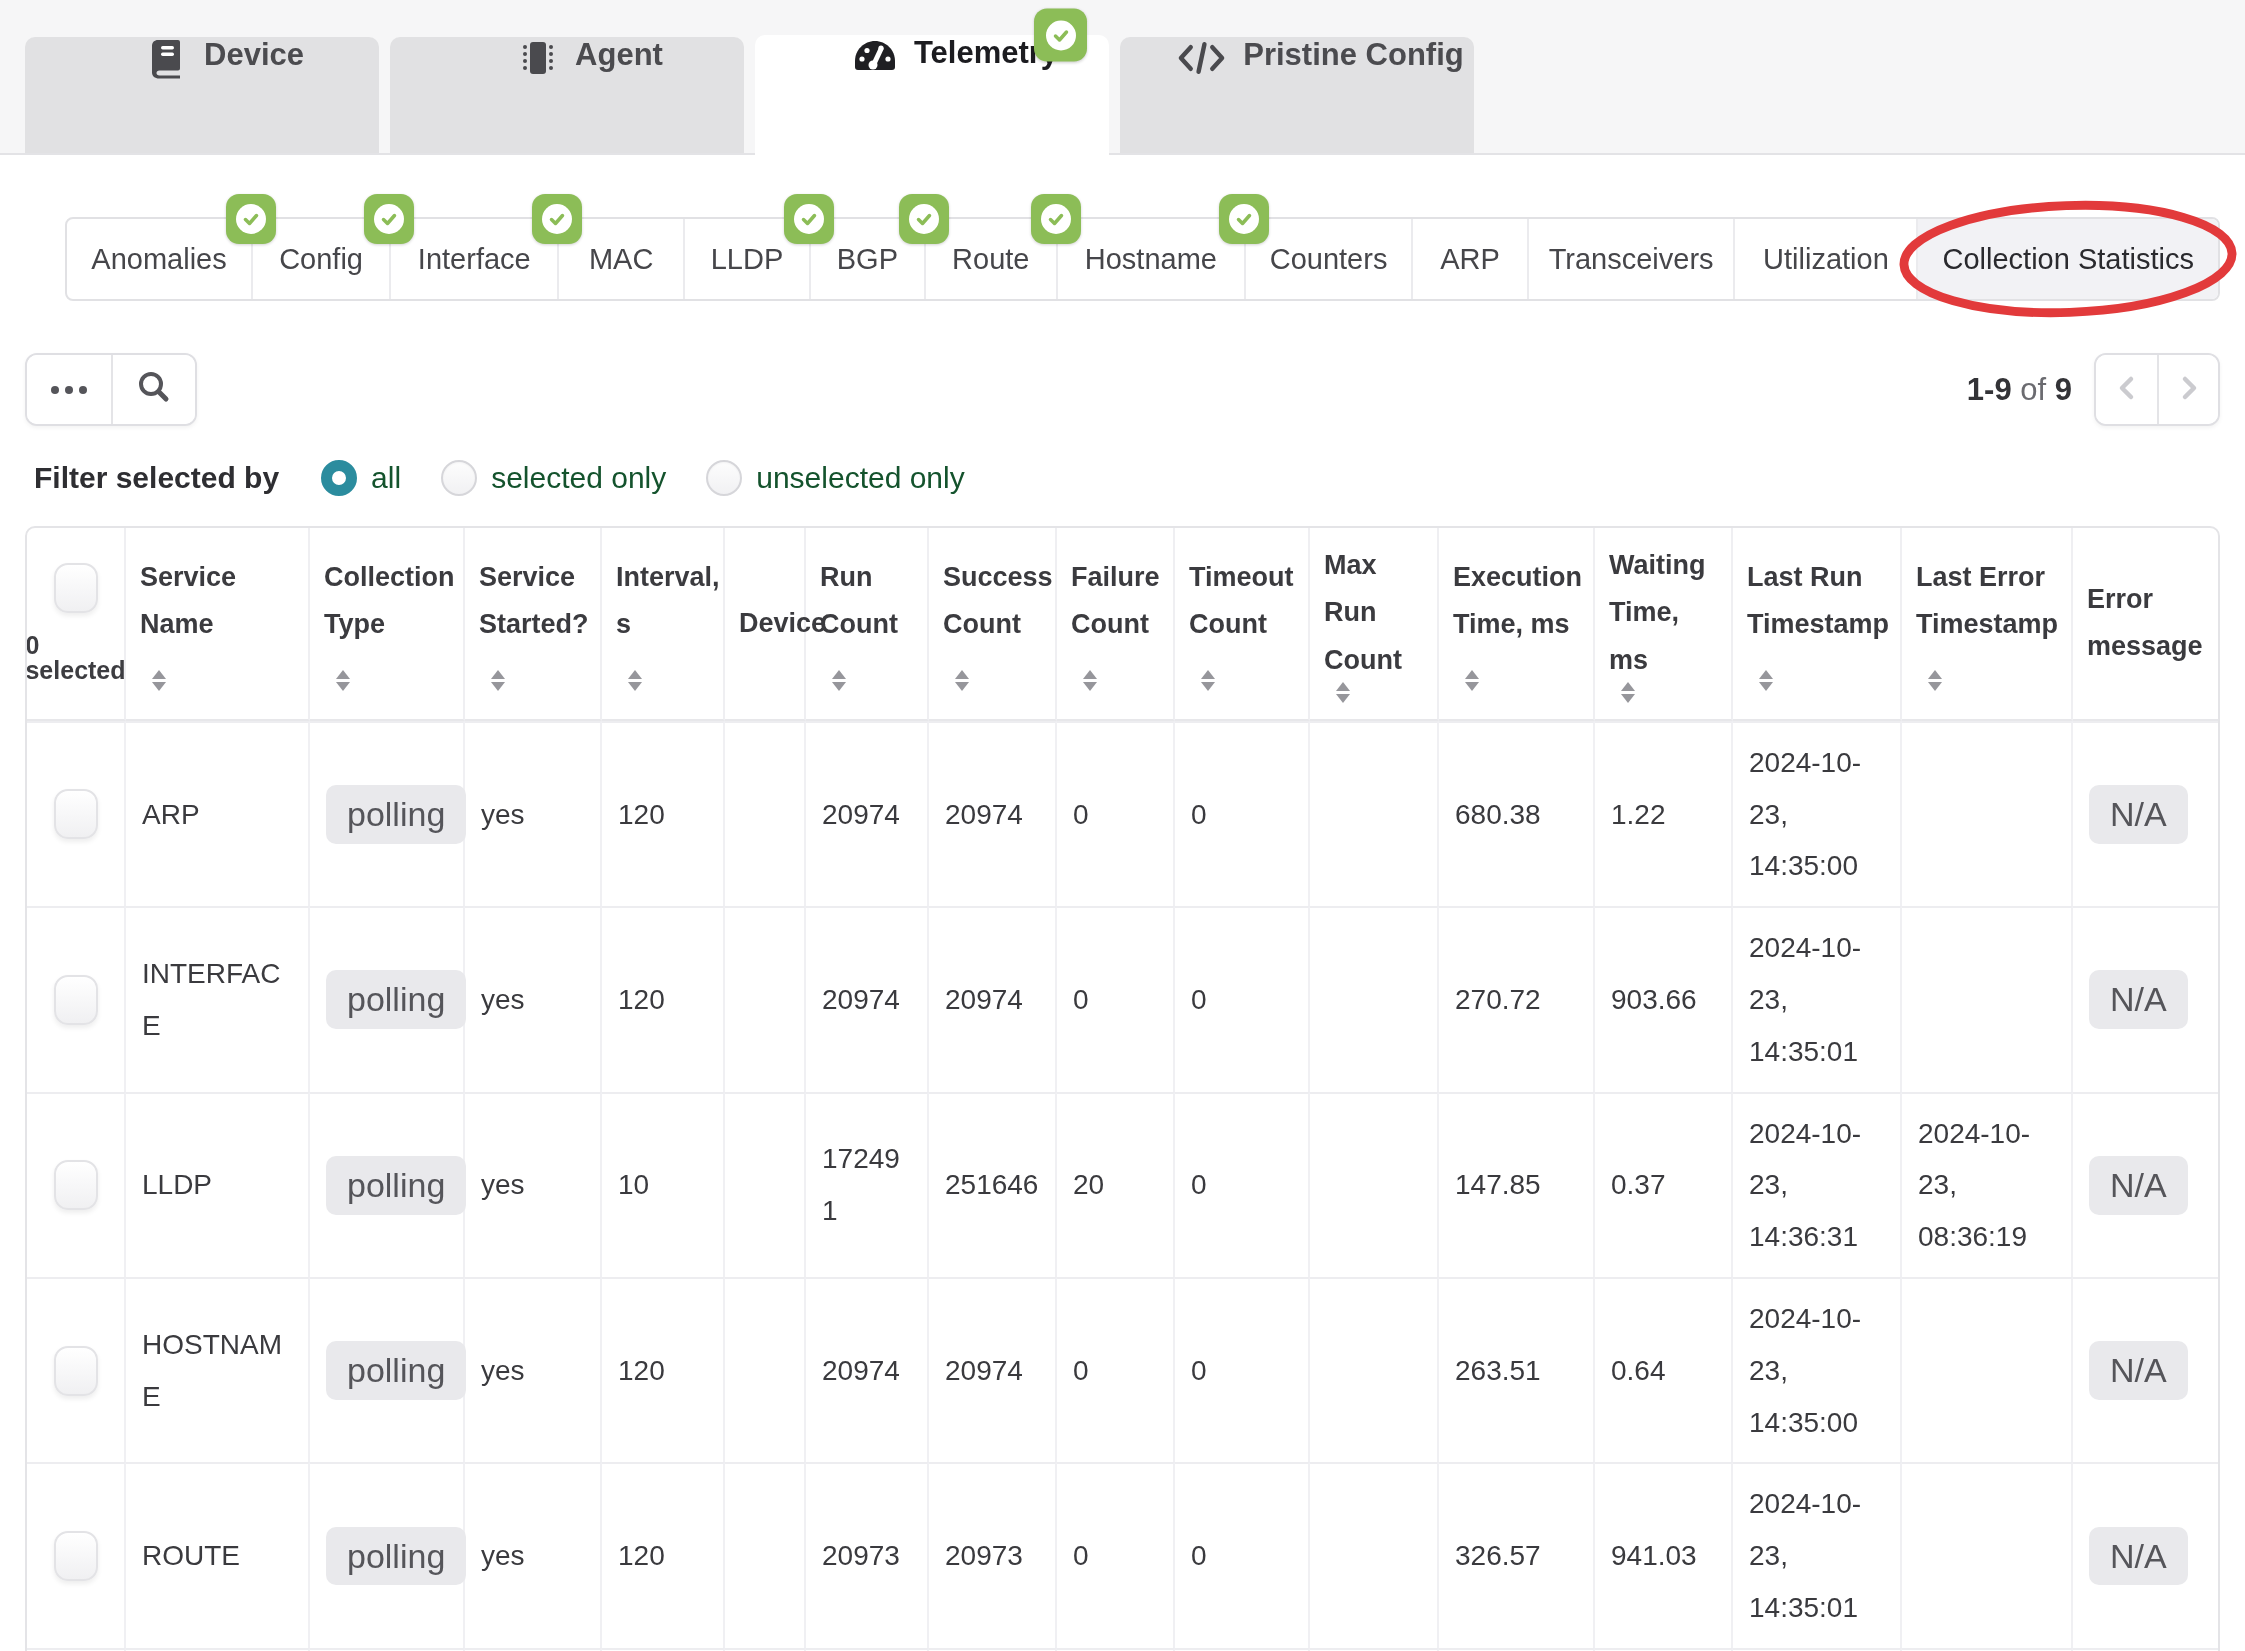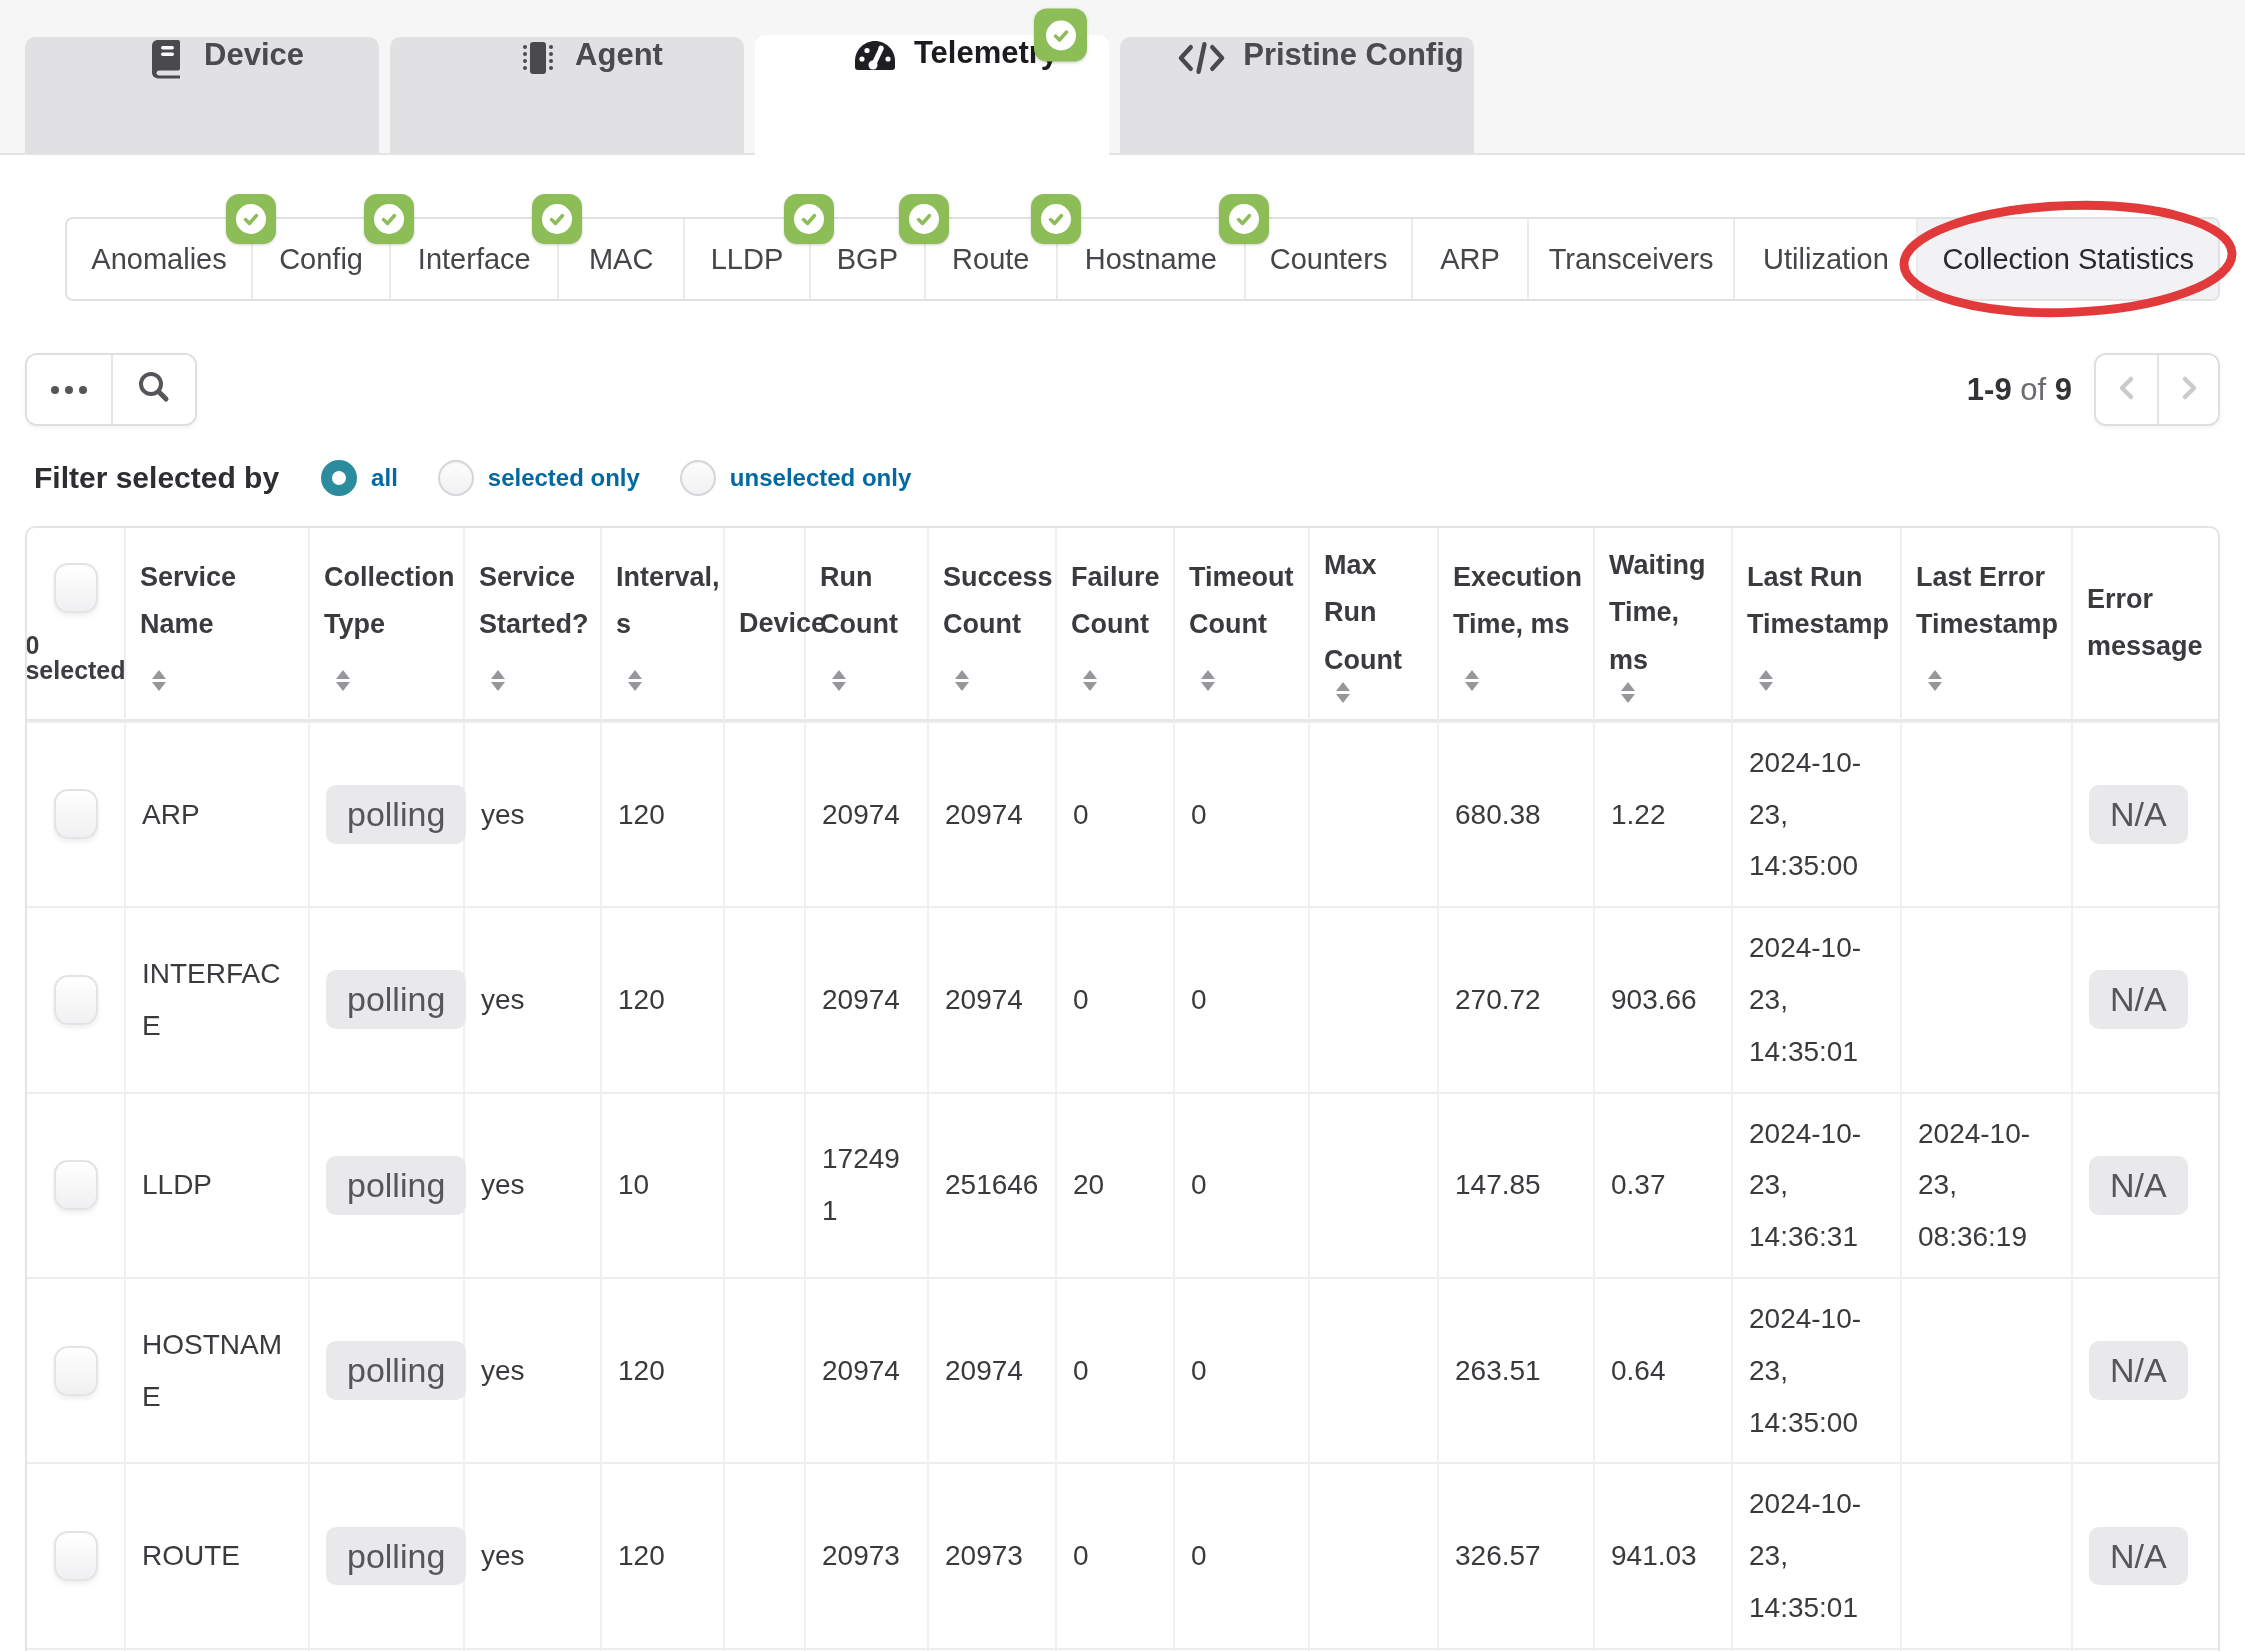--- a/index.html
+++ b/index.html
@@ -53,21 +53,21 @@
   .pager .tb-btn { width:61px; }
 
   
   .filter-row { margin:34px 25px 0 25px; display:flex; align-items:center; }
   .filter-label { font-size:30px; font-weight:700; color:#2e2e32; margin-right:42px;margin-left:9px; }
   .radio-opt { display:flex; align-items:center; margin-right:40px; cursor:pointer; }
   .radio { width:36px; height:36px; border-radius:50%; margin-right:14px; flex:0 0 auto; }
   .radio.sel { background:#fff; border:11px solid #2b8c9e; }
   .radio.unsel { border:2px solid #d6d6da; background:linear-gradient(180deg,#fdfdfd,#f1f1f3);
     box-shadow:inset 0 1px 2px rgba(0,0,0,.04); }
-  .radio-opt .rlabel { font-size:24px; font-weight:700; color:#0369a1; }
+  .radio-opt .rlabel { font-size:30px; font-weight:400; color:#14532d; }
 
   
   .table-wrap { margin:30px 25px 0 25px; border:2px solid #e4e4e7; border-radius:10px;
     overflow:hidden; background:#fff; }
   .grid { display:grid;
     grid-template-columns:99px 184px 155px 137px 123px 81px 123px 128px 118px 135px 129px 156px 138px 169px 171px minmax(109px,1fr); }
   .th { display:flex; align-items:center; padding:14px 14px; min-height:163px;
     font-size:27px; font-weight:700; color:#3b3b3f; line-height:1.75;
     border-right:2px solid #efeff2; border-bottom:2px solid #e7e7ea; flex-wrap:wrap; }
   .th:last-child, .td:last-child { border-right:none; }

